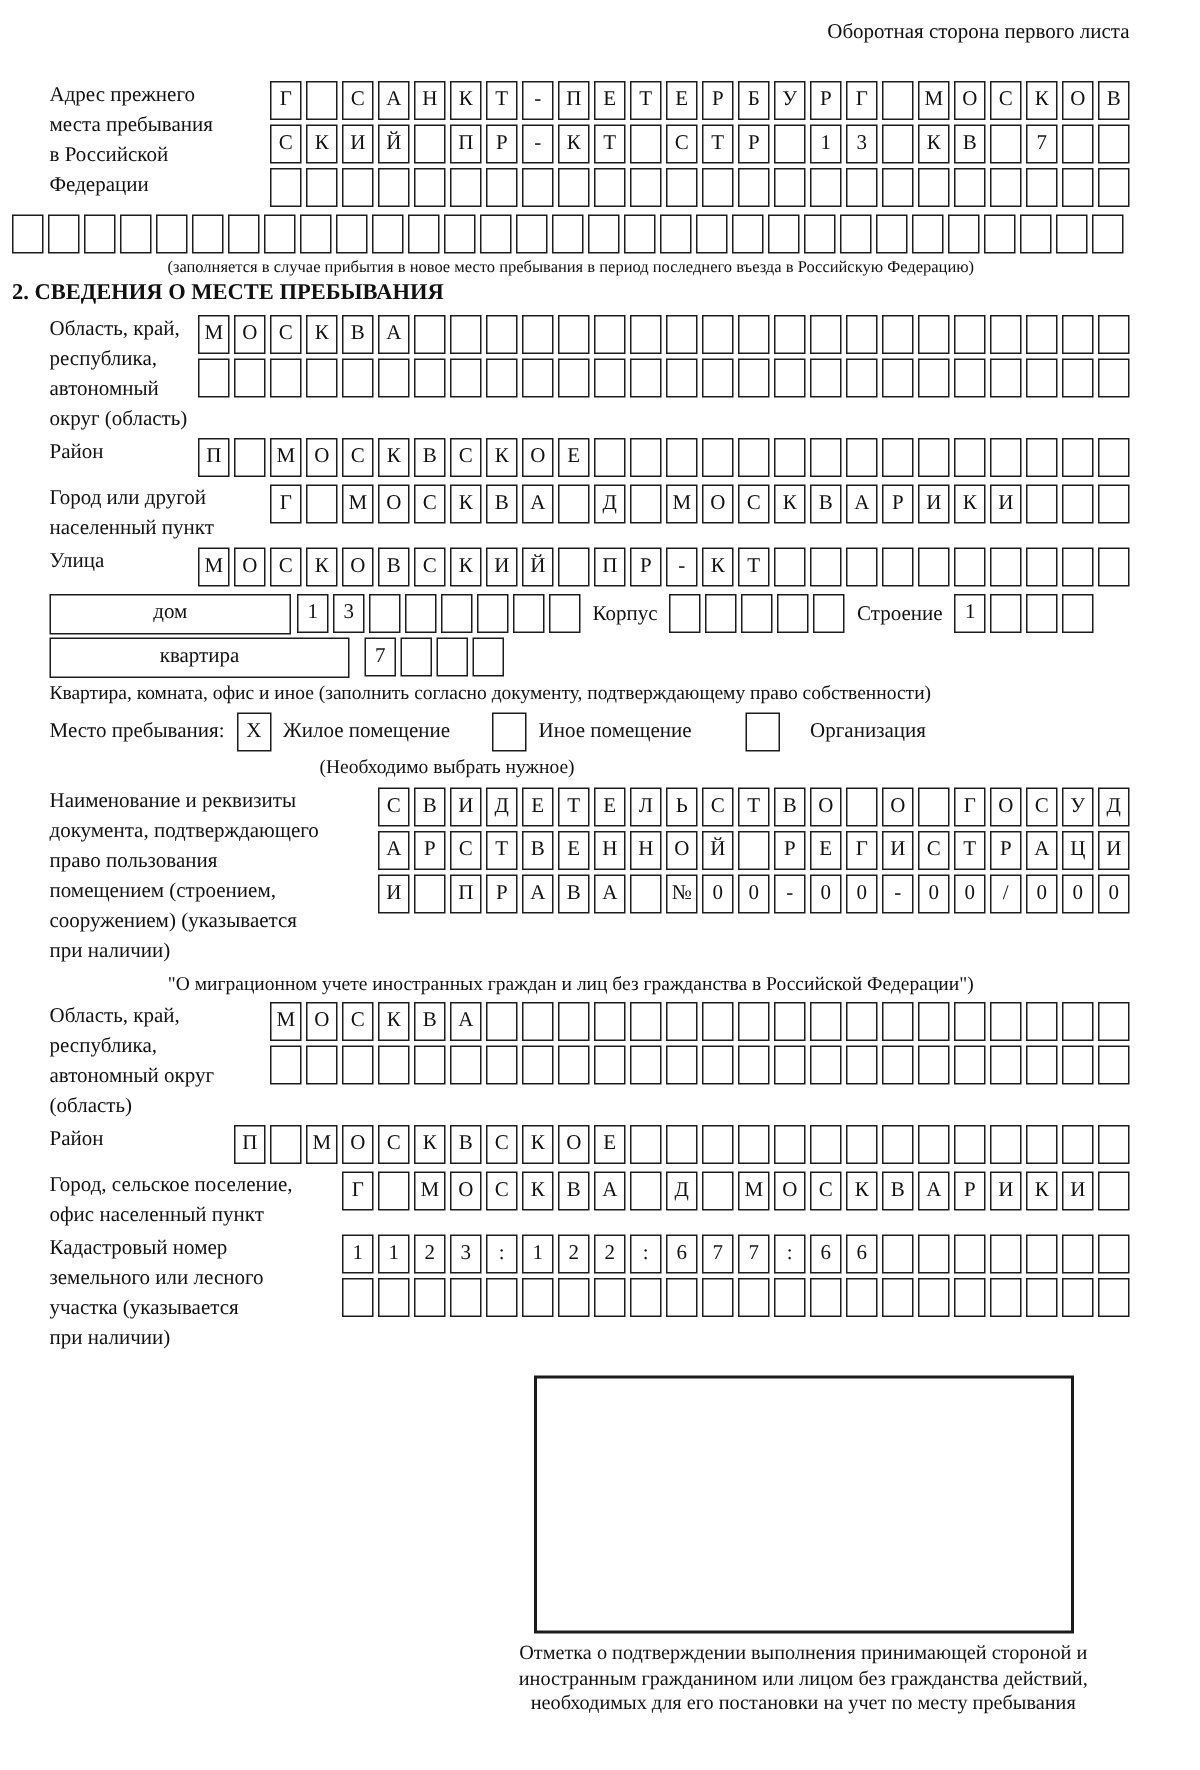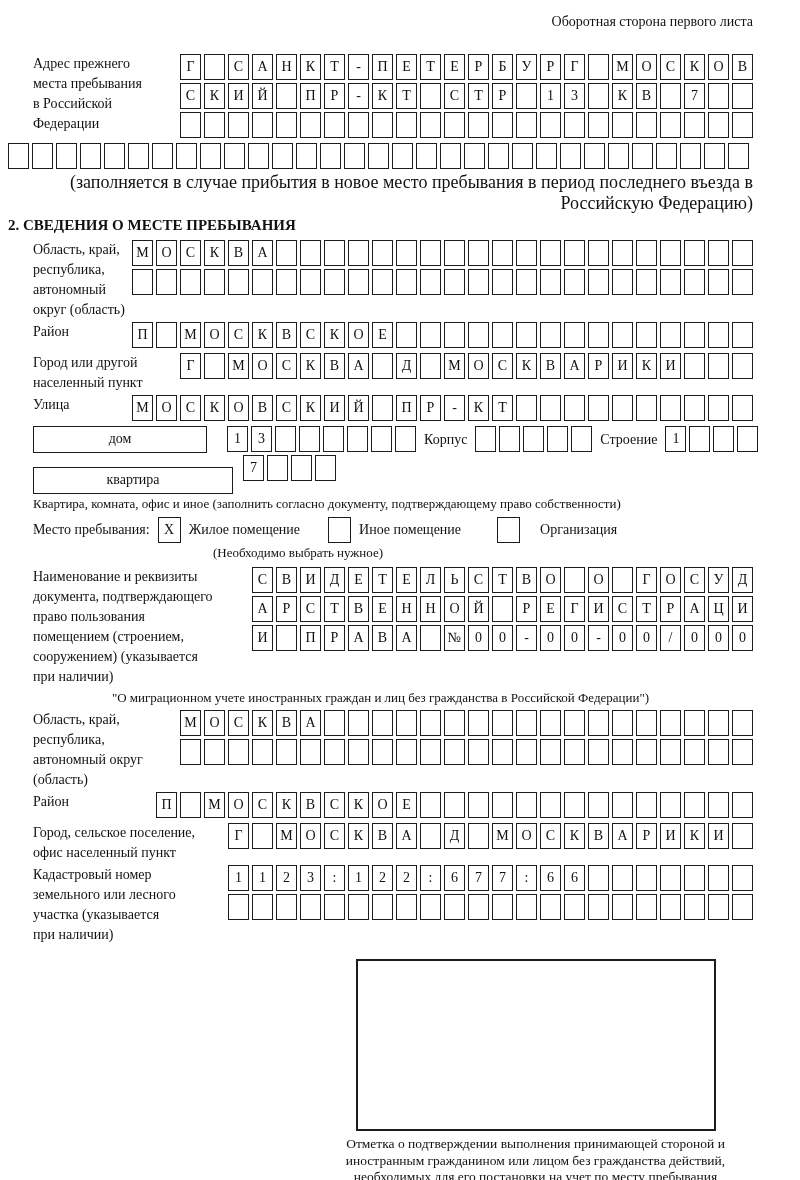--- a/index.html
+++ b/index.html
@@ -13,21 +13,21 @@
   .frow{display:flex;align-items:flex-start;}
   .lbl{font-size:14px;line-height:20px;white-space:pre-line;padding-left:25px;flex:1 0 auto;}
   .cellcol{flex:0 0 auto;margin-left:auto;}
   .cellrow{display:flex;margin-bottom:3px;}
   .cell{
     box-sizing:border-box;width:21px;height:26px;border:1.6px solid #1c1c1c;
     margin-right:3px;font-size:14px;line-height:23px;text-align:center;flex:0 0 auto;
     background:#fff;
   }
   .cell:last-child{margin-right:0;}
-  .caption{font-size:18px;text-align:right;margin:1px 0 3px 0;}
+  .caption{font-size:11px;text-align:center;margin:1px 0 3px 0;}
   .caption-left{font-size:13px;text-align:left;padding-left:25px;margin:1px 0 3px 0;}
   .sec-title{font-size:15px;font-weight:bold;text-align:left;margin:0 0 6px 0;}
   .widebox{
     box-sizing:border-box;border:1.6px solid #1c1c1c;height:27px;font-size:14px;
     line-height:24px;text-align:center;flex:0 0 auto;background:#fff;
   }
   .inline-lbl{font-size:14px;line-height:27px;flex:0 0 auto;}
   .chkbox{
     box-sizing:border-box;width:23px;height:26px;border:1.6px solid #1c1c1c;
     font-size:14px;line-height:23px;text-align:center;flex:0 0 auto;margin:0 8px;
@@ -331,21 +331,21 @@
           <span class="cell"></span>
           <span class="cell"></span>
           <span class="cell"></span>
           <span class="cell"></span>
           <span class="cell"></span>
         </div>
       </div>
   </div>
 
   <div class="frow mb2" style="padding-left:25px;">
-    <div class="widebox" style="width:174px;margin-right:20px;">дом</div>
+    <div class="widebox" style="width:161px;margin-right:4px;">дом</div>
     <div class="cellrow" style="margin-bottom:0;">
         <span class="cell">1</span>
         <span class="cell">3</span>
         <span class="cell"></span>
         <span class="cell"></span>
         <span class="cell"></span>
         <span class="cell"></span>
         <span class="cell"></span>
         <span class="cell"></span>
       </div>
@@ -360,21 +360,21 @@
     <div class="inline-lbl" style="margin:0 8px;">Строение</div>
     <div class="cellrow" style="margin-bottom:0;">
         <span class="cell">1</span>
         <span class="cell"></span>
         <span class="cell"></span>
         <span class="cell"></span>
       </div>
   </div>
 
   <div class="frow mb2" style="padding-left:25px;justify-content:flex-start;">
-    <div class="widebox" style="width:200px;margin-right:10px;margin-top:12px;">квартира</div>
+    <div class="widebox" style="width:200px;margin-right:10px;">квартира</div>
     <div class="cellrow" style="margin-bottom:0;">
         <span class="cell">7</span>
         <span class="cell"></span>
         <span class="cell"></span>
         <span class="cell"></span>
       </div>
   </div>
   <div class="caption-left">Квартира, комната, офис и иное (заполнить согласно документу, подтверждающему право собственности)</div>
 
   <div class="mesto-row">

